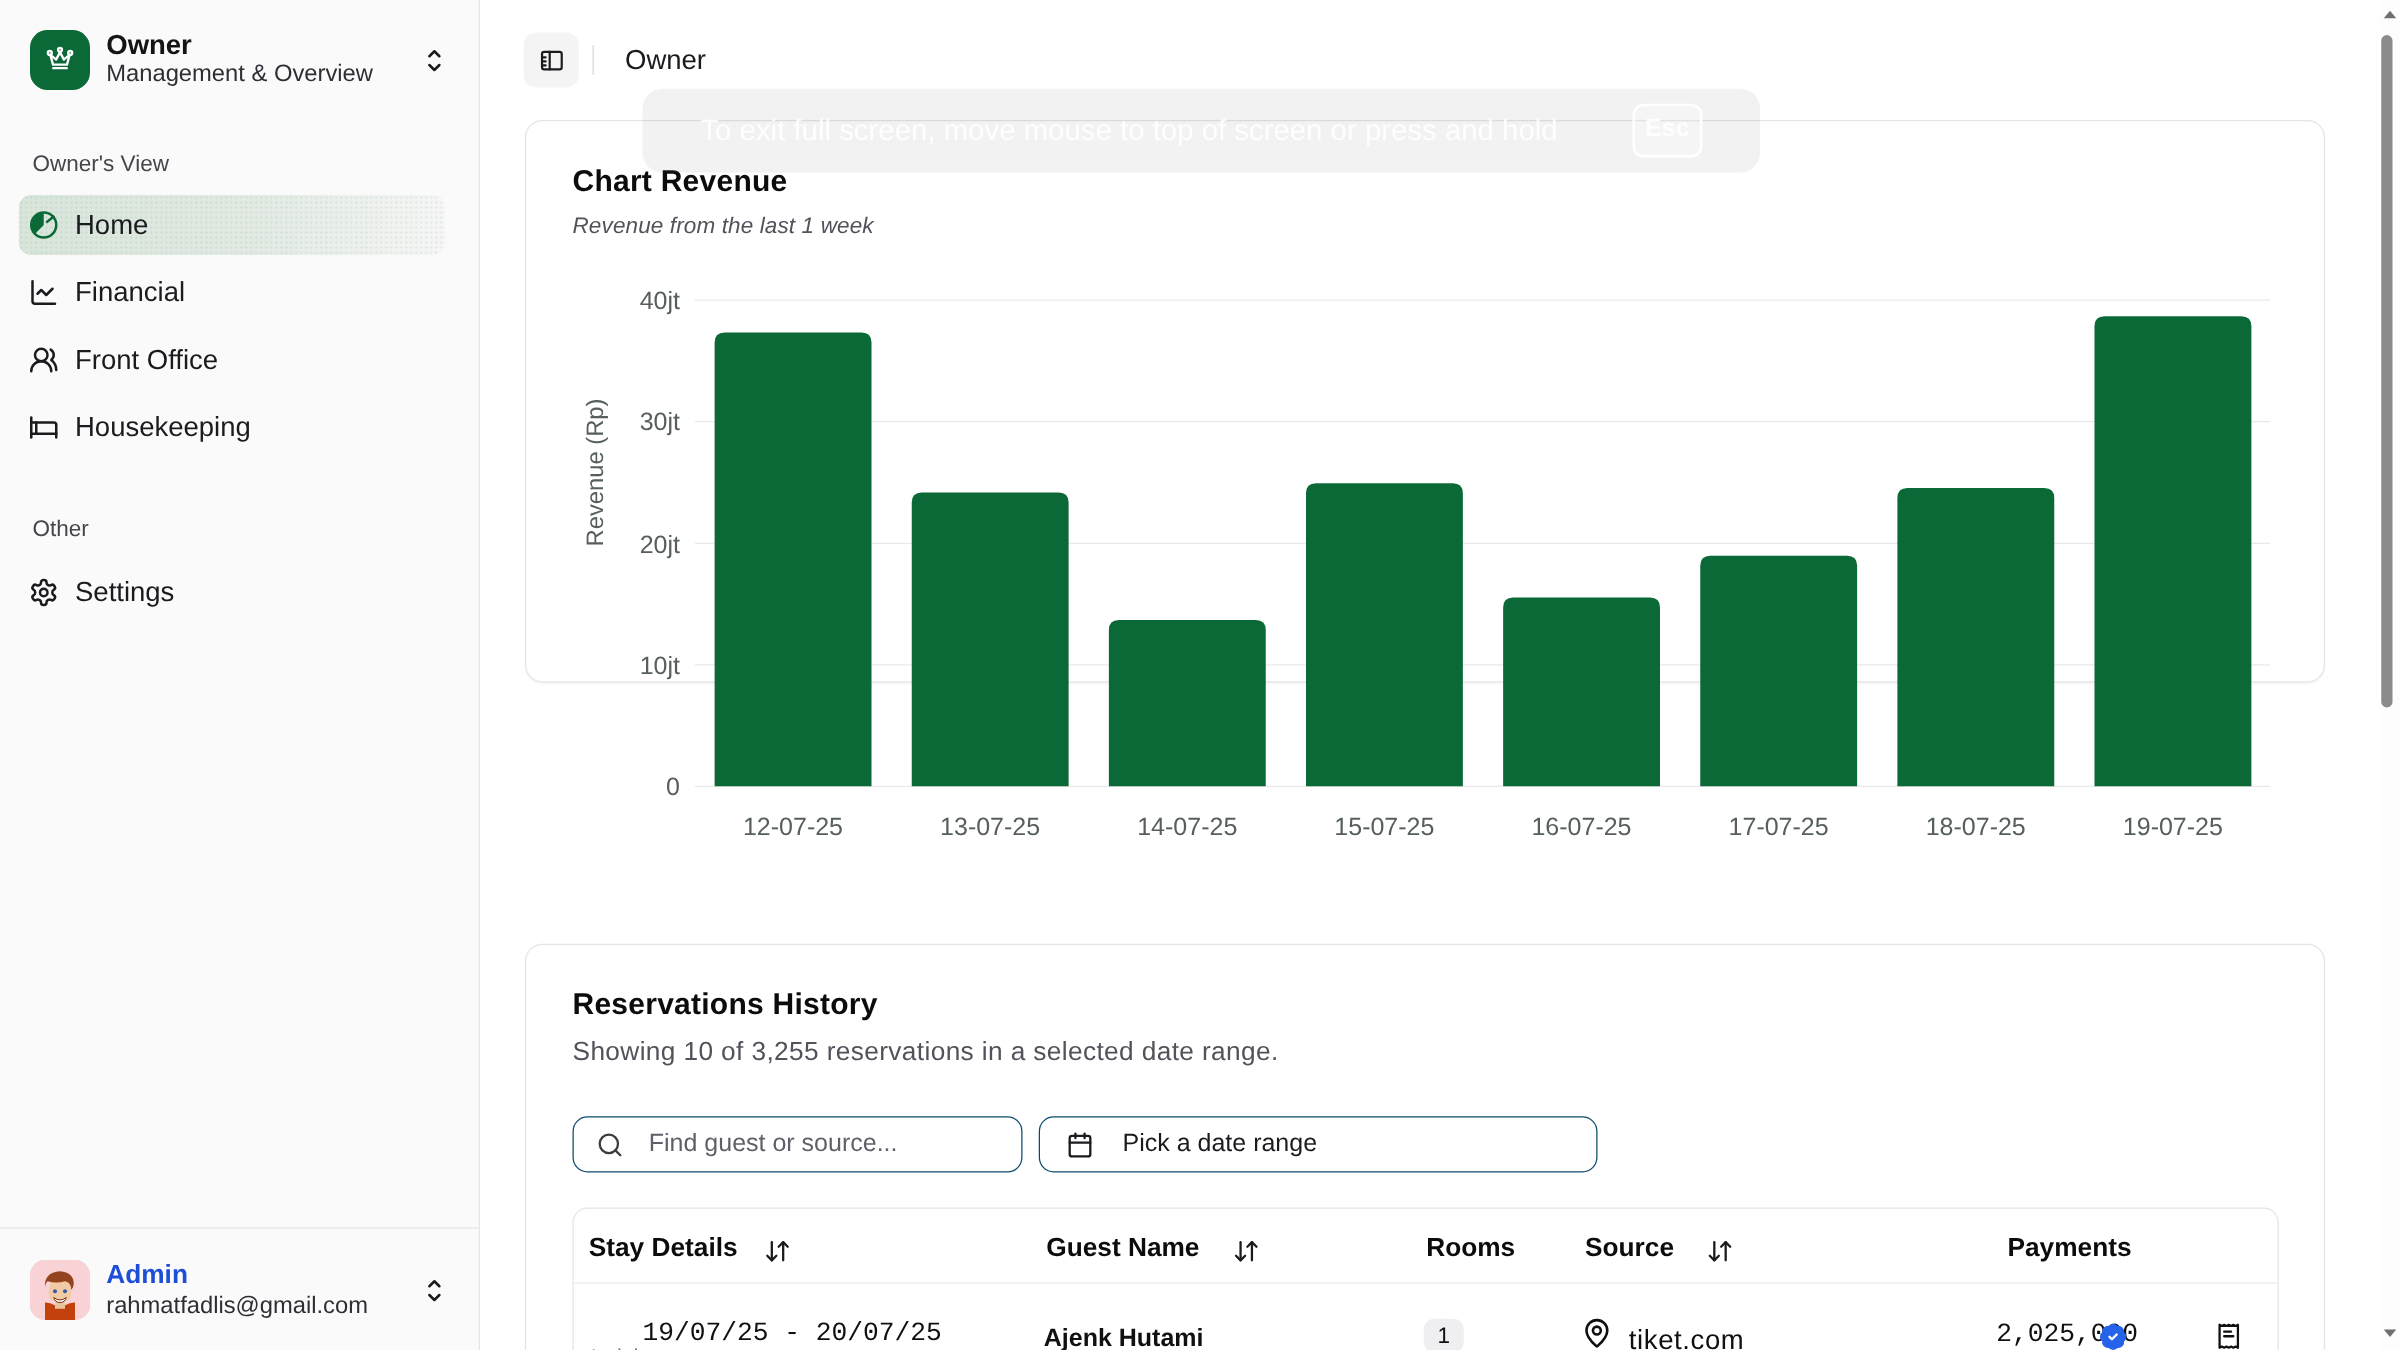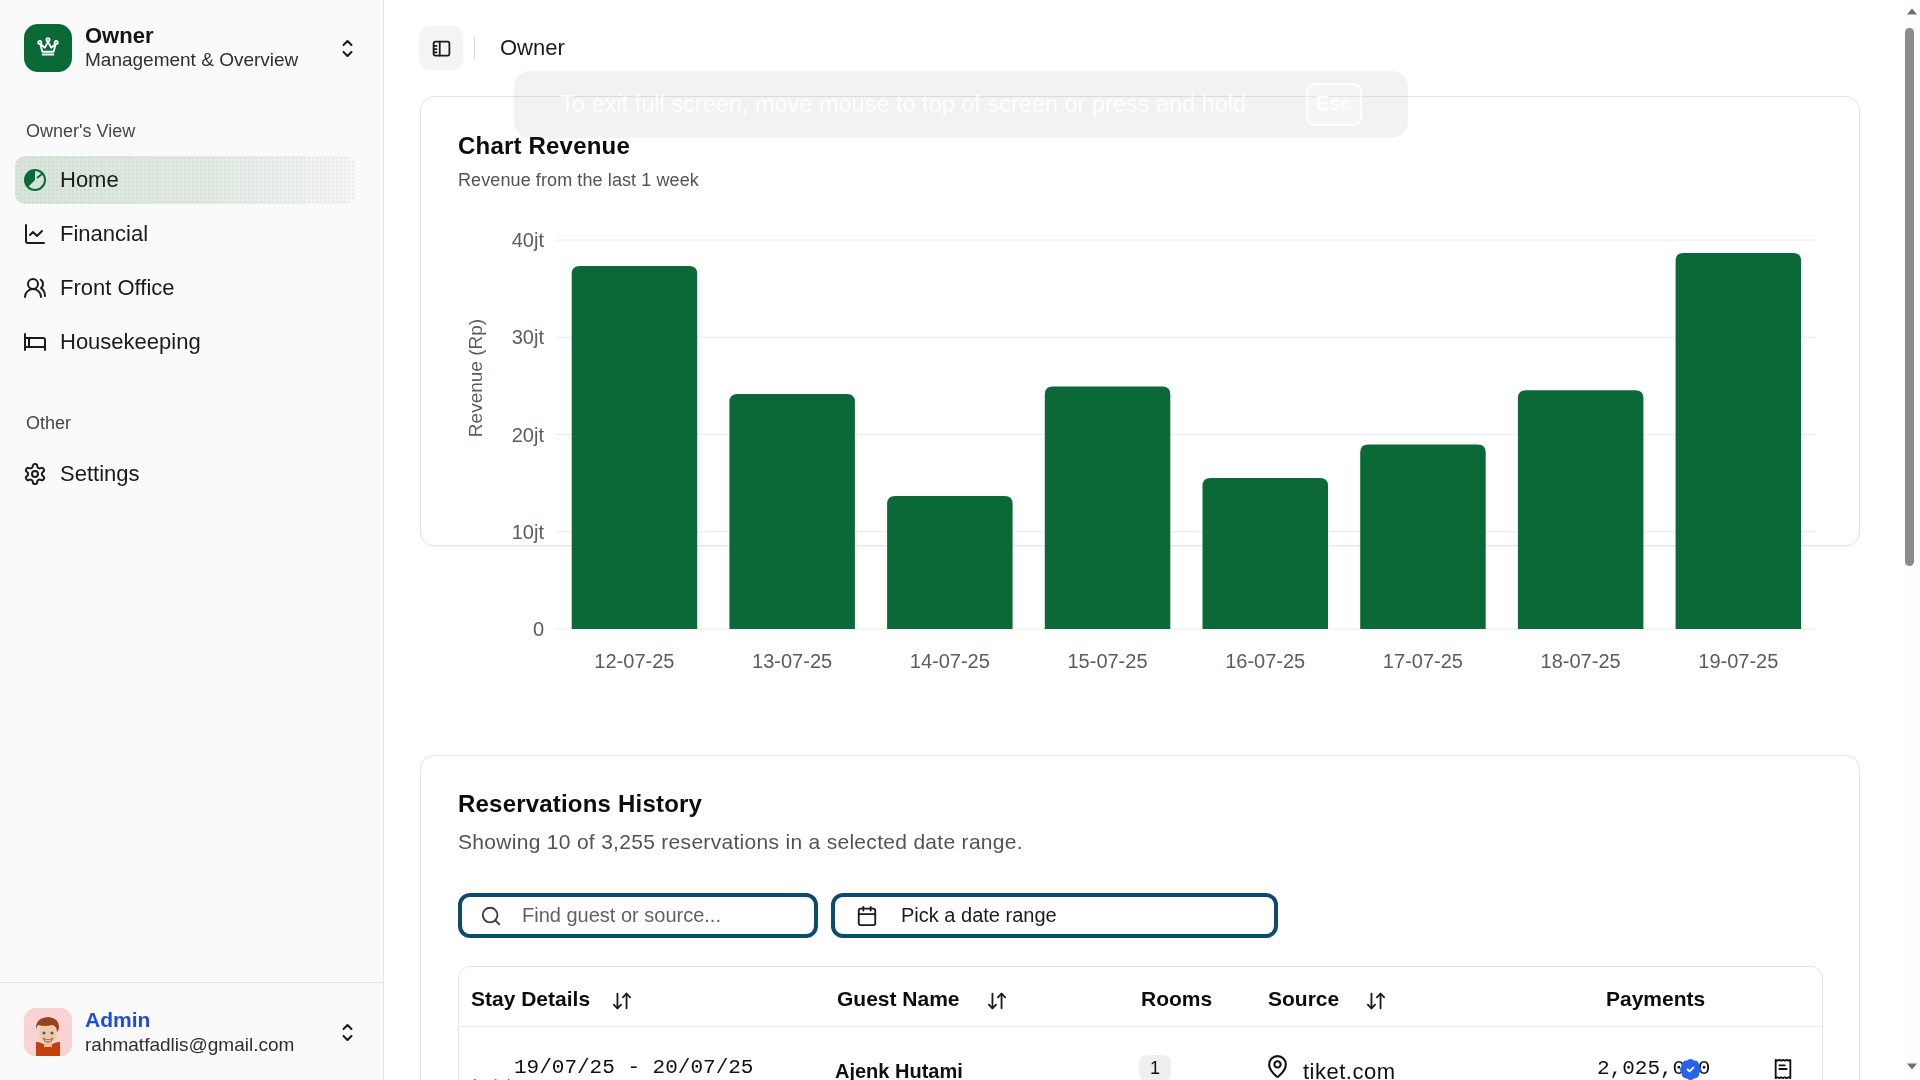--- a/index.html
+++ b/index.html
@@ -35,34 +35,34 @@
     border-radius:10px; background:#f4f4f5; display:flex; align-items:center; justify-content:center; }
   #topsep { position:absolute; left:474px; top:36px; width:1px; height:24px; background:#d9d9dc; }
   #crumb { position:absolute; left:500px; top:35px; font-size:22px; color:#1b1b1f; }
 
   .card { position:absolute; left:420px; width:1440px; background:#fff;
     border:1px solid #e5e5e7; border-radius:14px; box-shadow:0 1px 2px rgba(0,0,0,0.05); }
   #card1 { top:96px; height:450px; }
   #card2 { top:755px; height:500px; }
   .ctitle { position:absolute; left:37px; font-size:24px; font-weight:bold; color:#0c0c0e; letter-spacing:0.2px;}
   .csub { position:absolute; left:37px; color:#52525b; }
-  #card1 .csub { font-size:18px; letter-spacing:0.1px; }
+  #card1 .csub { font-size:18px; letter-spacing:0.1px;font-style:italic; }
   #card2 .csub { font-size:21px; letter-spacing:0.3px; }
 
   
   #toast { position:absolute; left:514px; top:71px; width:894px; height:67px;
     border-radius:16px; background:rgba(120,120,120,0.095); z-index:50;
     display:flex; align-items:center; justify-content:center;
     font-size:23.5px; color:rgba(255,255,255,0.9);gap:44px; }
   #toast .esc { display:inline-block; margin-left:16px; padding:7px 8px 9px;
     border:2px solid rgba(255,255,255,0.93); border-radius:9px; font-weight:bold; font-size:20px;
     background:rgba(255,255,255,0.22); }
 
   
-  .inputbox { position:absolute; top:893px; height:45px; border:4px solid #0c4a6e;
+  .inputbox { position:absolute; top:893px; height:45px; border:1px solid #0c4a6e;
     border-radius:12px; background:#fff; display:flex; align-items:center; }
   #search { left:458px; width:360px; }
   #dater  { left:831px; width:447px; }
   #search .ph { position:absolute; left:60px; font-size:20px; color:#60606a; }
   #dater .ph { position:absolute; left:66px; font-size:20px; color:#1b1b1f; }
 
   
   #tbl { position:absolute; left:458px; top:966px; width:1365px; height:200px;
     border:1px solid #e5e5e7; border-radius:12px; }
   #thead-line { position:absolute; left:458px; top:1026px; width:1365px; height:1px; background:#ececee; }

